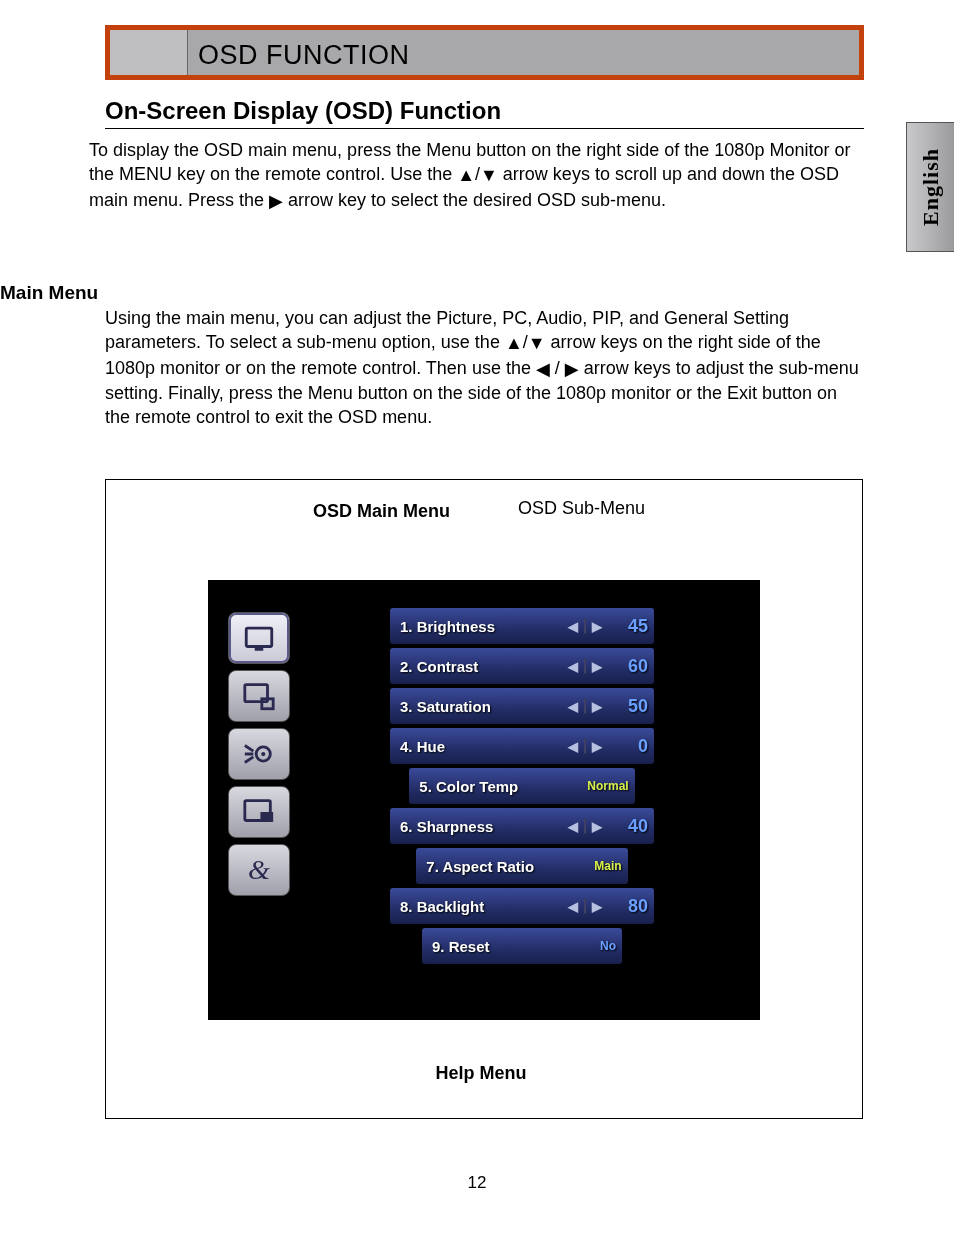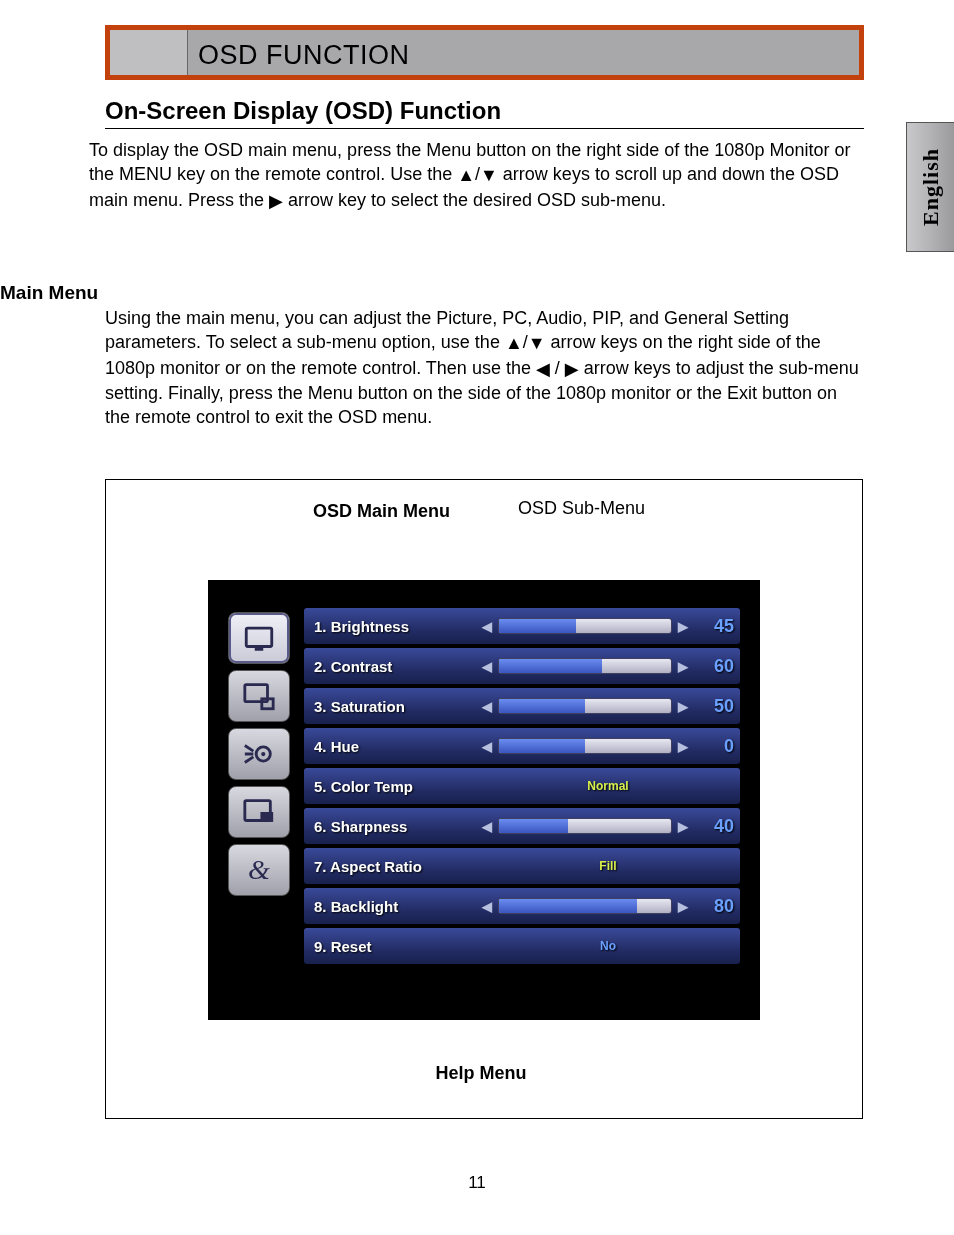--- a/index.html
+++ b/index.html
@@ -123,21 +123,21 @@
     border-radius: 8px;
     border: 1px solid #555;
     display:flex; align-items:center; justify-content:center;
     color:#2a2a40;
   }
   .icon-btn.active {
     background: linear-gradient(180deg,#f0f0f8,#c9cad6);
     box-shadow: inset 0 0 0 2px #5a5a8a;
   }
   .icon-btn svg { width:34px; height:34px; }
-  .menu-col { flex:1; display:flex; flex-direction:column; gap:4px;}
+  .menu-col { flex:1; display:flex; flex-direction:column; gap:4px;align-items:center;}
   .menu-row {
     display:flex; align-items:center; height:36px;
     background: linear-gradient(180deg,#3a4a9a 0%, #232d66 60%, #18204c 100%);
     border-radius:3px;
     font-size:15px;
     font-weight:bold;
   }
   .menu-label {
     width: 178px;
     padding-left:10px;
@@ -326,21 +326,21 @@
             <div class="slider">
               <div class="slider-fill" style="width: 40%;"></div>
             </div>
             <span class="arrow-lr">▶</span>
             <div class="menu-num">40</div>
           </div>
         </div>
         <div class="menu-row">
           <div class="menu-label">7. Aspect Ratio</div>
           <div class="menu-value-wrap">
-            <div class="menu-text-val val-yellow">Fill</div>
+            <div class="menu-text-val val-yellow">Main</div>
           </div>
         </div>
         <div class="menu-row">
           <div class="menu-label">8. Backlight</div>
           <div class="menu-value-wrap">
             <span class="arrow-lr">◀</span>
             <div class="slider">
               <div class="slider-fill" style="width: 80%;"></div>
             </div>
             <span class="arrow-lr">▶</span>
@@ -350,13 +350,13 @@
         <div class="menu-row">
           <div class="menu-label">9. Reset</div>
           <div class="menu-value-wrap">
             <div class="menu-text-val val-blue">No</div>
           </div>
         </div>
       </div>
   </div>
 </div>
 
-<div class="page-num">11</div>
+<div class="page-num">12</div>
 
 </body></html>

